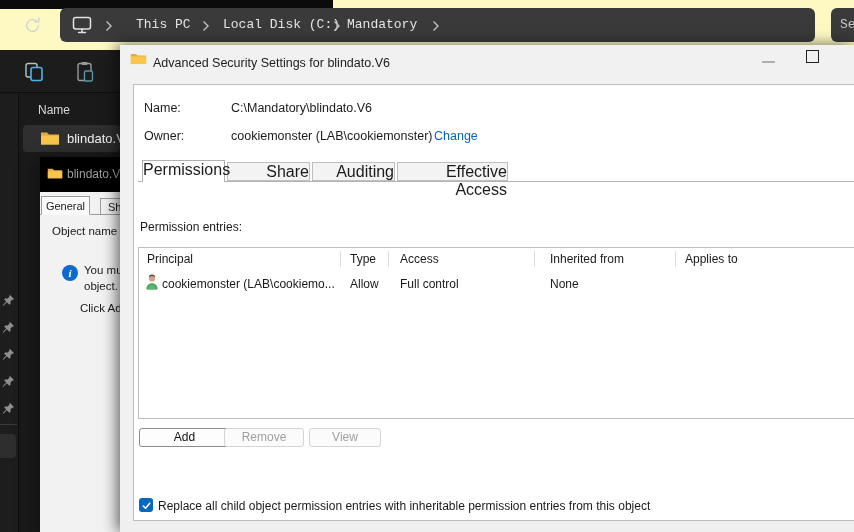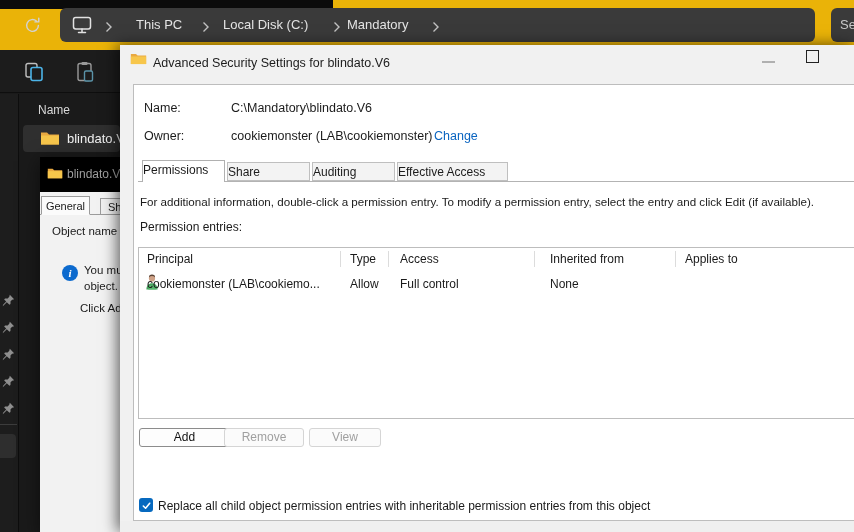--- a/index.html
+++ b/index.html
@@ -2,21 +2,21 @@
 <html><head>
 <meta charset="utf-8">
 <style>
   * { margin:0; padding:0; box-sizing:border-box; }
   html,body { width:854px; height:532px; overflow:hidden; background:#191919;
               font-family:"Liberation Sans", sans-serif; }
   .abs { position:absolute; }
   #stage { position:relative; width:854px; height:532px; background:#1a1a1a; overflow:hidden; }
 
   
-  #topbar { left:0; top:0; width:854px; height:50px; background:#eab308; }
+  #topbar { left:0; top:0; width:854px; height:50px; background:#fef9c3;font-family:Liberation Mono, monospace; }
   #topstrip { left:0; top:0; width:333px; height:9px; background:#0b0b0b; }
   #refresh-btn { left:20px; top:13px; width:24px; height:24px; display:flex; align-items:center; justify-content:center; }
   #addressbar { left:60px; top:8px; width:755px; height:34px; background:#3a3a3a; border-radius:6px; }
   .crumb { position:absolute; top:8px; height:18px; line-height:18px; font-size:13px; color:#e4e4e4; white-space:nowrap; }
   .chev { position:absolute; top:11px; }
   #searchbox { left:831px; top:8px; width:40px; height:34px; background:#3a3a3a; border-radius:6px; color:#c9c9c9;
                font-size:13px; line-height:34px; padding-left:9px; overflow:hidden; }
 
   
   #toolbar { left:0; top:50px; width:120px; height:43px; background:#1c1c1c; border-bottom:1px solid #0e0e0e; }
@@ -52,21 +52,21 @@
   #dlg-title { position:absolute; left:33px; top:11px; font-size:12.5px; color:#1c1c1c; white-space:nowrap; }
   #dlg-min { left:642px; top:16px; width:13px; height:2px; background:#b0b0b0; }
   #dlg-max { left:686px; top:5px; width:13px; height:13px; border:1.6px solid #222; background:transparent; }
 
   #panel { left:13px; top:39px; width:762px; height:437px; background:#fff; border:1px solid #bdbdbd; }
   .lbl { position:absolute; font-size:12.5px; color:#1b1b1b; white-space:nowrap; }
   #change-link { position:absolute; left:300px; top:44px; font-size:12.5px; color:#0a64c0; cursor:pointer; white-space:nowrap; }
 
   #tabs { position:absolute; left:4px; top:75px; width:756px; height:22px; }
   #tabline { position:absolute; left:0; top:21px; width:756px; height:1px; background:#b3b3b3; }
-  .tab { position:absolute; top:2px; height:19px; line-height:18px; text-align:left; font-size:12px; color:#1b1b1b;
+  .tab { position:absolute; top:2px; height:19px; line-height:18px; text-align:right; font-size:16px; color:#1b1b1b;
          background:#f3f3f3; border:1px solid #bfbfbf; z-index:1; }
   .tab.active { top:0; height:22px; background:#fff; border:1px solid #b0b0b0; border-bottom:none; z-index:2; }
 
   #info-text { position:absolute; left:6px; top:110px; font-size:11.6px; color:#1b1b1b; white-space:nowrap; }
   #entries-label { position:absolute; left:6px; top:135px; font-size:12px; color:#1b1b1b; white-space:nowrap; }
 
   #ptable { position:absolute; left:4px; top:162px; width:766px; height:172px; background:#fff; border:1px solid #bdbdbd; }
   .hcell { position:absolute; top:4px; font-size:12px; color:#1a1a1a; white-space:nowrap; }
   .vsep { position:absolute; top:3px; width:1px; height:16px; background:#dcdcdc; }
   .ccell { position:absolute; top:29px; font-size:12px; color:#1a1a1a; white-space:nowrap; }
@@ -223,21 +223,20 @@
       <span id="change-link">Change</span>
 
       <div id="tabs">
         <div id="tabline"></div>
         <span class="tab active" style="left:4px; width:83px;">Permissions</span>
         <span class="tab" style="left:89px; width:83px;">Share</span>
         <span class="tab" style="left:174px; width:83px;">Auditing</span>
         <span class="tab" style="left:259px; width:111px;">Effective Access</span>
       </div>
 
-      <span id="info-text">For additional information, double-click a permission entry. To modify a permission entry, select the entry and click Edit (if available).</span>
       <span id="entries-label">Permission entries:</span>
 
       <div id="ptable">
         <span class="hcell" style="left:8px;">Principal</span>
         <span class="hcell" style="left:211px;">Type</span>
         <span class="hcell" style="left:261px;">Access</span>
         <span class="hcell" style="left:411px;">Inherited from</span>
         <span class="hcell" style="left:546px;">Applies to</span>
         <span class="vsep" style="left:201px;"></span>
         <span class="vsep" style="left:249px;"></span>
@@ -245,21 +244,21 @@
         <span class="vsep" style="left:536px;"></span>
 
         <span id="row-icon">
           <svg width="14" height="16" viewBox="0 0 14 16">
               <circle cx="7" cy="4.4" r="3.1" fill="#cfa287"></circle>
               <path d="M3.9 3.4q3.1-2.7 6.2 0l-.4-2q-2.7-1.9-5.4 0z" fill="#5b4436"></path>
               <path d="M1.4 15.4c0-4 2.5-6.1 5.6-6.1s5.6 2.1 5.6 6.1z" fill="#46a25e"></path>
               <path d="M3.2 15.4c.2-2.9 1.6-4.6 3.8-4.6s3.6 1.7 3.8 4.6z" fill="#58b86e"></path>
             </svg>
         </span>
-        <span class="ccell" style="left:8px;text-align:right;">cookiemonster (LAB\cookiemo...</span>
+        <span class="ccell" style="left:23px;text-align:right;">cookiemonster (LAB\cookiemo...</span>
         <span class="ccell" style="left:211px;">Allow</span>
         <span class="ccell" style="left:261px;">Full control</span>
         <span class="ccell" style="left:411px;">None</span>
       </div>
 
       <span class="btn" id="add-btn">Add</span>
       <span class="btn disabled" id="remove-btn">Remove</span>
       <span class="btn disabled" id="view-btn">View</span>
 
       <span id="replace-check">

